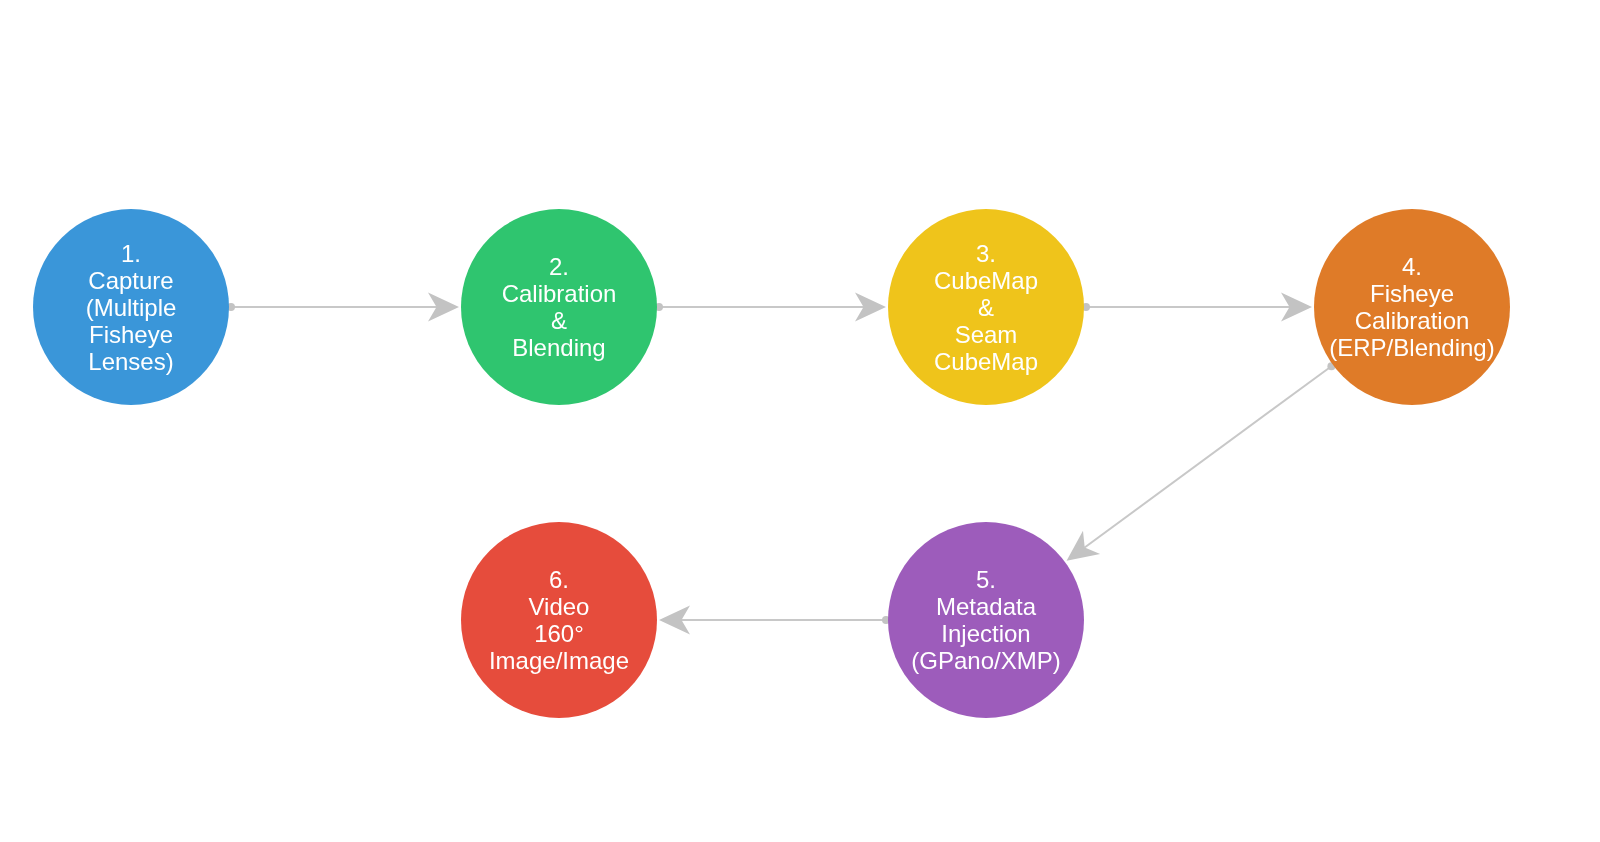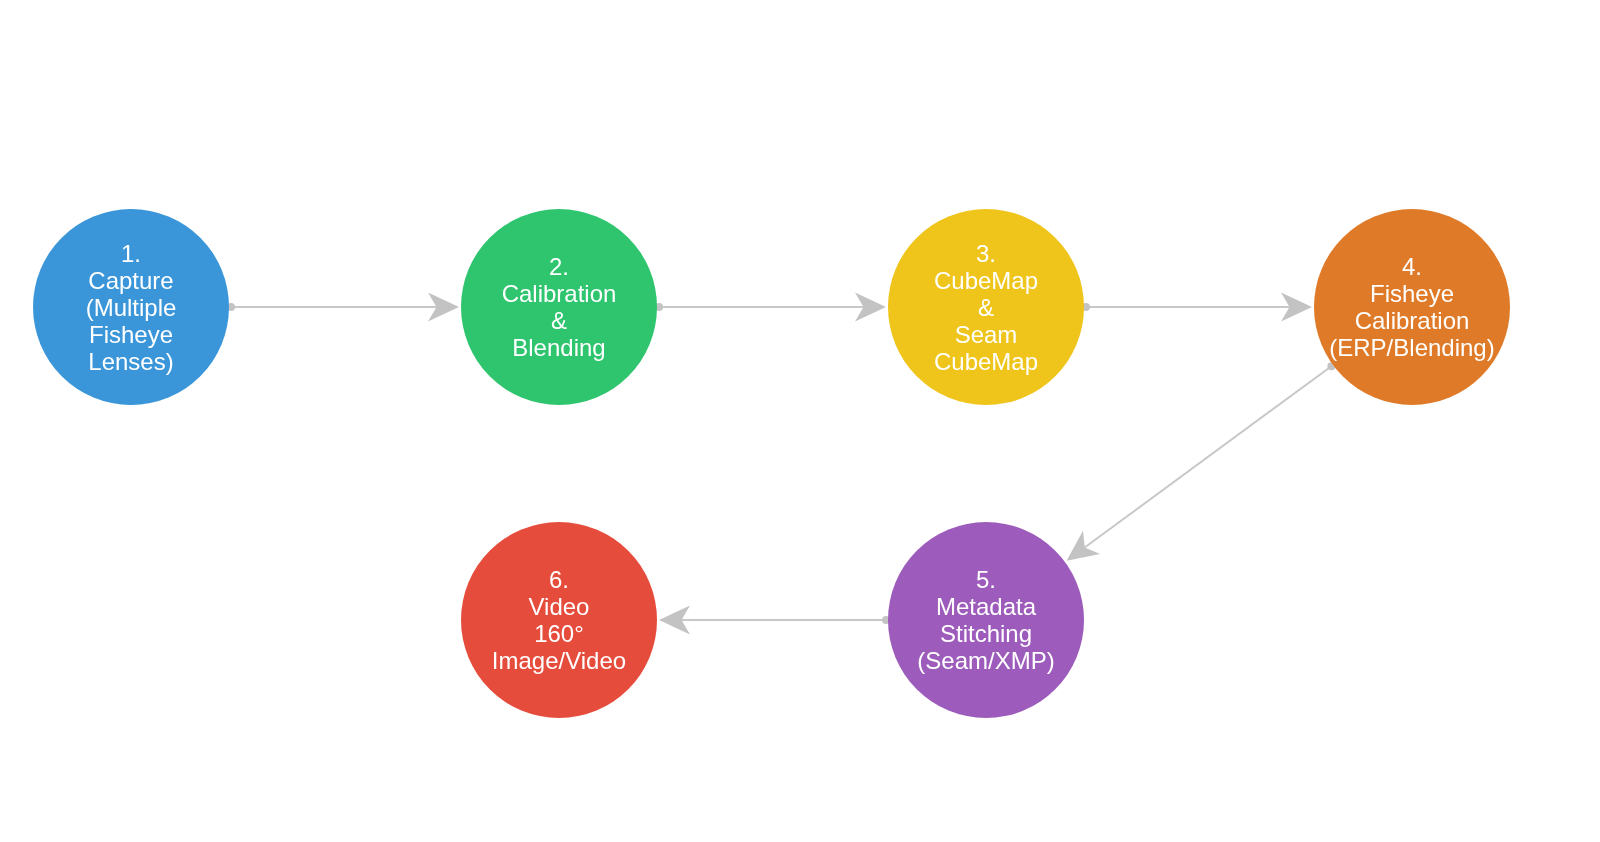--- a/index.html
+++ b/index.html
@@ -100,26 +100,26 @@
           <div>4.</div>
           <div>Fisheye</div>
           <div>Calibration</div>
           <div>(ERP/Blending)</div>
         </div>
       </div>
       <div class="node" style="left: 888px; top: 522px; width: 196px; height: 196px; background: rgb(157, 92, 187);">
         <div class="lines">
           <div>5.</div>
           <div>Metadata</div>
-          <div>Stitching</div>
-          <div>(Seam/XMP)</div>
+          <div>Injection</div>
+          <div>(GPano/XMP)</div>
         </div>
       </div>
       <div class="node" style="left: 461px; top: 522px; width: 196px; height: 196px; background: rgb(230, 76, 60);">
         <div class="lines">
           <div>6.</div>
           <div>Video</div>
           <div>160°</div>
-          <div>Image/Video</div>
+          <div>Image/Image</div>
         </div>
       </div>
     </div>
 </div>
 
 </body></html>

